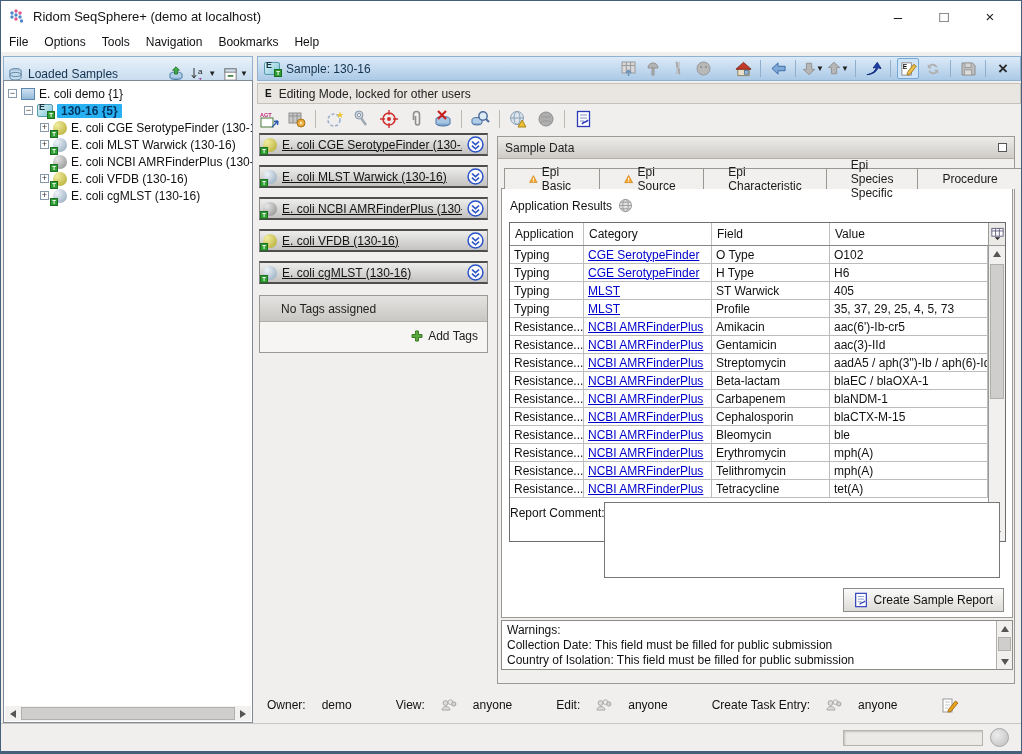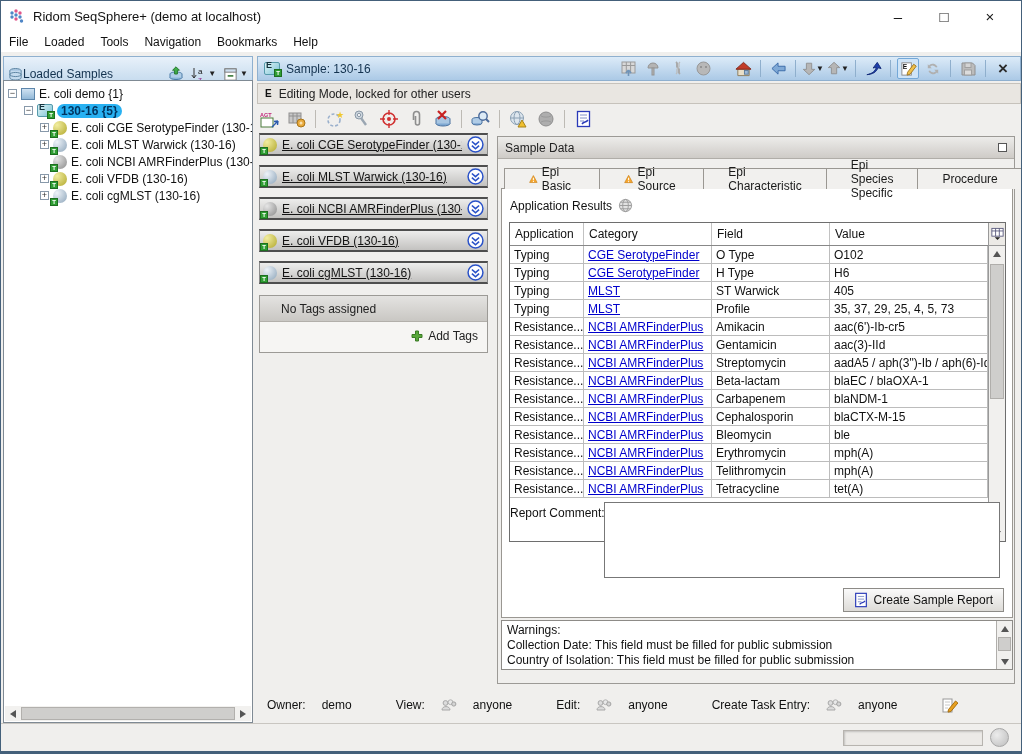--- a/index.html
+++ b/index.html
@@ -9,28 +9,28 @@
 .titlebar{position:absolute;top:0;left:0;right:0;height:30px;background:#fff;display:flex;align-items:center;padding:0 8px}
 .title-text{font-size:13px;color:#141414;margin-left:8px}
 .win-controls{margin-left:auto;display:flex;align-items:center}
 .win-btn{width:46px;height:28px;display:flex;align-items:center;justify-content:center;font-size:15px;color:#1a1a1a}
 .menubar{position:absolute;top:30px;left:0;right:0;height:21px;background:#fff;display:flex;align-items:center;font-size:12px;color:#111}
 .menu-item{padding:2px 8px}
 
 .main{position:absolute;top:51px;left:0;width:1022px;height:672px;background:#f0efed}
 
 .left-panel{position:absolute;left:2px;top:4px;width:250px;height:667px}
-.lp-header{height:36px;background:linear-gradient(#e8f1fa,#b9d3ea);border:1px solid #8fb0cf;display:flex;align-items:center;padding:0 4px;font-size:12px;color:#13324f}
+.lp-header{height:36px;background:linear-gradient(#e8f1fa,#b9d3ea);border:1px solid #8fb0cf;display:flex;align-items:center;gap:5px;padding:0 4px;font-size:12px;color:#13324f}
 .lp-header-icons{margin-left:auto;display:flex;align-items:center;gap:7px}
 .caret{font-size:8px;color:#222;line-height:8px}
 .tree-body{position:absolute;top:24px;left:0;right:0;bottom:0;background:#fff;border:1px solid #7f8a94;overflow:hidden;padding-top:4px}
 .tree-row{display:flex;align-items:center;gap:4px;height:17px;font-size:12px;color:#111;white-space:nowrap}
 .expander{width:9px;height:9px;border:1px solid #8899aa;background:#fff;font-size:9px;line-height:7px;text-align:center;color:#333;flex:none}
 .exp-spacer{width:9px;flex:none}
-.sel-label{background:#28b1f2;color:#00345f;font-weight:bold;padding:0 4px;border-radius:7px}
+.sel-label{background:#28b1f2;color:#00345f;font-weight:bold;padding:0 4px;border-radius:1px}
 .hscroll{position:absolute;left:1px;right:1px;bottom:1px;height:15px;background:#f2f1ef;display:flex;align-items:center}
 .hs-btn{width:16px;height:15px;display:flex;align-items:center;justify-content:center}
 .tri{width:0;height:0;border-style:solid}
 .tri-left{border-width:4px 6px 4px 0;border-color:transparent #555 transparent transparent}
 .tri-right{border-width:4px 0 4px 6px;border-color:transparent transparent transparent #555}
 .tri-up{border-width:0 4px 6px 4px;border-color:transparent transparent #555 transparent}
 .tri-down{border-width:6px 4px 0 4px;border-color:#555 transparent transparent transparent}
 .hs-thumb{flex:1;height:13px;background:#cfcecc;border:1px solid #b2b0ad;margin-right:16px}
 
 .ic{display:inline-block;vertical-align:middle;flex:none}
@@ -119,21 +119,21 @@
     <span class="title-text">Ridom SeqSphere+ (demo at localhost)</span>
     <div class="win-controls">
       <div class="win-btn">–</div>
       <div class="win-btn">□</div>
       <div class="win-btn">×</div>
     </div>
   </div>
 
   <div class="menubar">
     <span class="menu-item">File</span>
-    <span class="menu-item">Loaded</span>
+    <span class="menu-item">Options</span>
     <span class="menu-item">Tools</span>
     <span class="menu-item">Navigation</span>
     <span class="menu-item">Bookmarks</span>
     <span class="menu-item">Help</span>
   </div>
 
   <div class="main">
 
     <div class="left-panel">
       <div class="lp-header">

